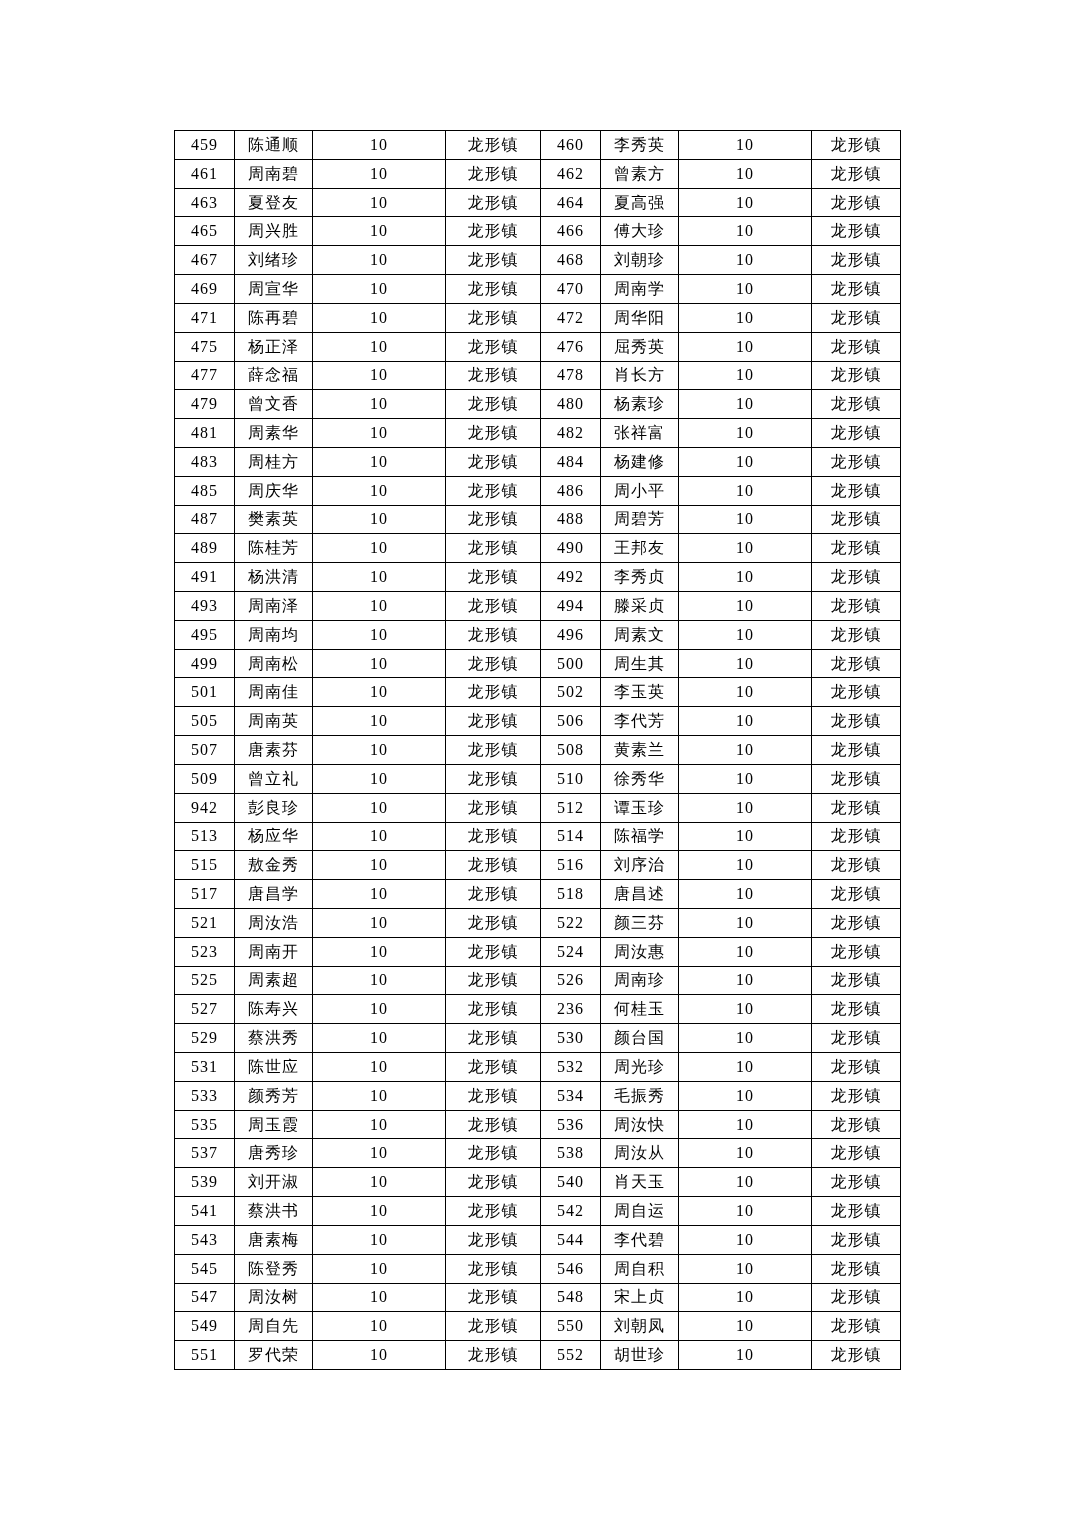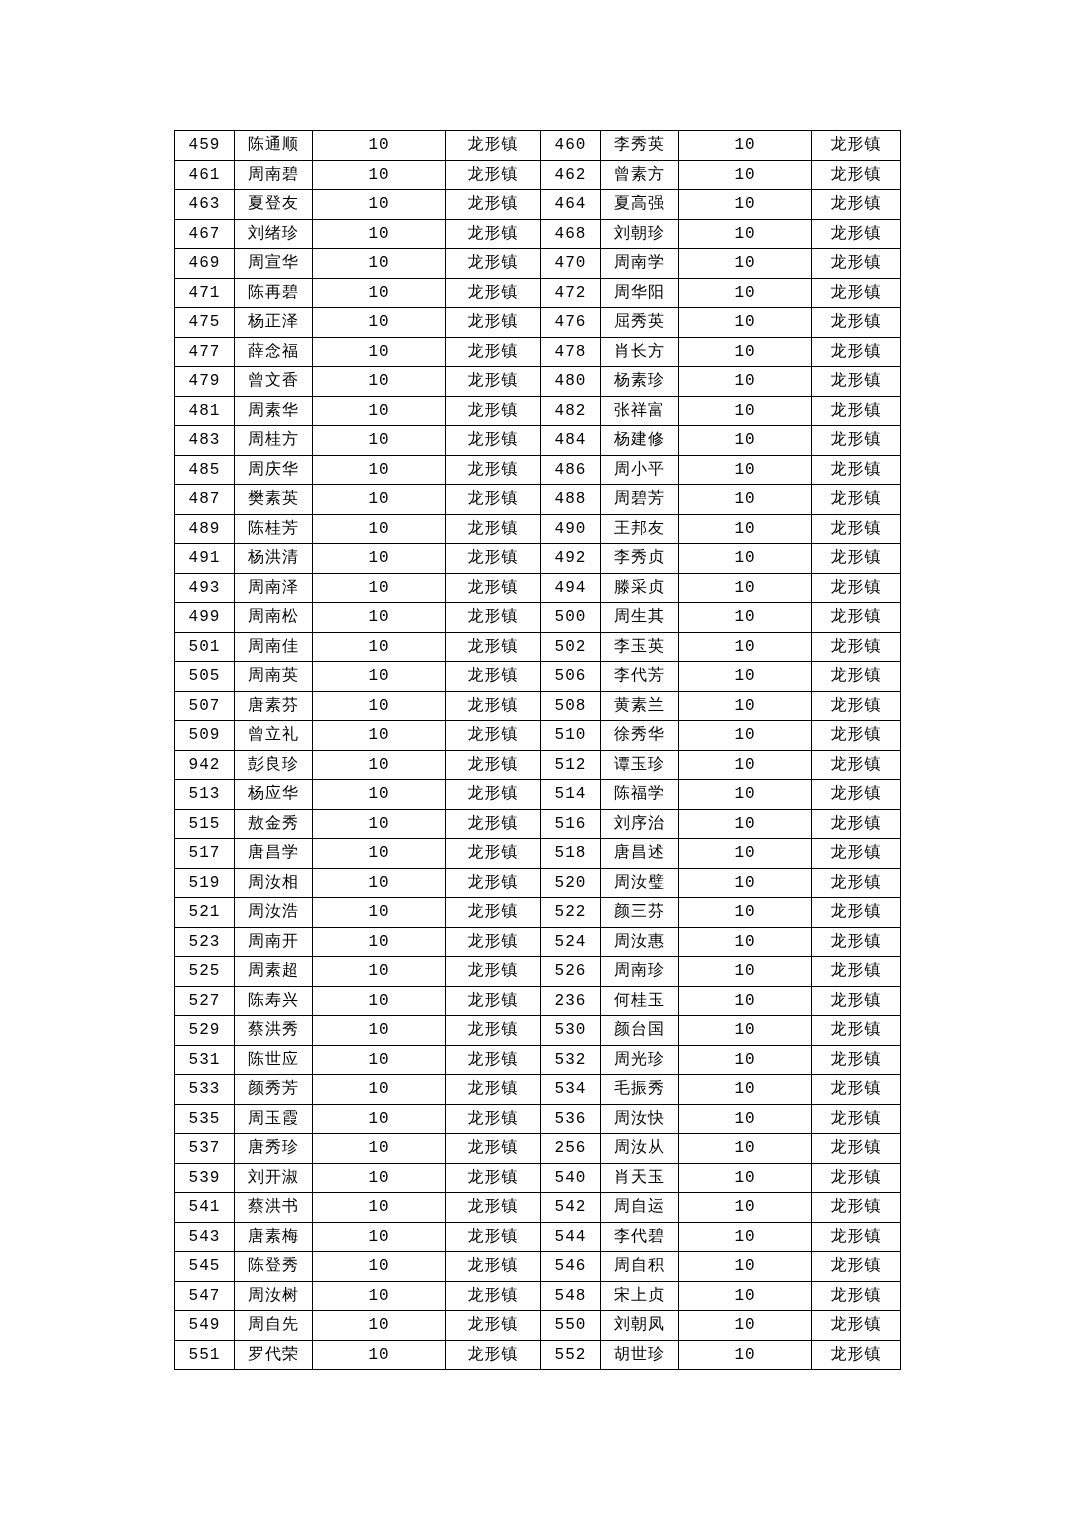--- a/index.html
+++ b/index.html
@@ -23,21 +23,20 @@
     background: #ffffff;
   }
   table.roster {
     position: absolute;
     left: 174px;
     top: 130px;
     width: 726px;
     height: 1240px;
     border-collapse: collapse;
     table-layout: fixed;
-    font-family: Liberation Mono, monospace;
   }
   table.roster td {
     border: 1px solid #000000;
     text-align: center;
     vertical-align: middle;
     font-size: 16px;
     line-height: 1;
     padding: 0;
     overflow: hidden;
     white-space: nowrap;
@@ -92,20 +91,30 @@
           <td>463</td>
           <td>夏登友</td>
           <td>10</td>
           <td>龙形镇</td>
           <td>464</td>
           <td>夏高强</td>
           <td>10</td>
           <td>龙形镇</td>
         </tr>
         <tr>
+          <td>465</td>
+          <td>周兴胜</td>
+          <td>10</td>
+          <td>龙形镇</td>
+          <td>466</td>
+          <td>傅大珍</td>
+          <td>10</td>
+          <td>龙形镇</td>
+        </tr>
+        <tr>
           <td>467</td>
           <td>刘绪珍</td>
           <td>10</td>
           <td>龙形镇</td>
           <td>468</td>
           <td>刘朝珍</td>
           <td>10</td>
           <td>龙形镇</td>
         </tr>
         <tr>
@@ -222,20 +231,30 @@
           <td>493</td>
           <td>周南泽</td>
           <td>10</td>
           <td>龙形镇</td>
           <td>494</td>
           <td>滕采贞</td>
           <td>10</td>
           <td>龙形镇</td>
         </tr>
         <tr>
+          <td>495</td>
+          <td>周南均</td>
+          <td>10</td>
+          <td>龙形镇</td>
+          <td>496</td>
+          <td>周素文</td>
+          <td>10</td>
+          <td>龙形镇</td>
+        </tr>
+        <tr>
           <td>499</td>
           <td>周南松</td>
           <td>10</td>
           <td>龙形镇</td>
           <td>500</td>
           <td>周生其</td>
           <td>10</td>
           <td>龙形镇</td>
         </tr>
         <tr>
@@ -312,30 +331,20 @@
           <td>517</td>
           <td>唐昌学</td>
           <td>10</td>
           <td>龙形镇</td>
           <td>518</td>
           <td>唐昌述</td>
           <td>10</td>
           <td>龙形镇</td>
         </tr>
         <tr>
-          <td>519</td>
-          <td>周汝相</td>
-          <td>10</td>
-          <td>龙形镇</td>
-          <td>520</td>
-          <td>周汝璧</td>
-          <td>10</td>
-          <td>龙形镇</td>
-        </tr>
-        <tr>
           <td>521</td>
           <td>周汝浩</td>
           <td>10</td>
           <td>龙形镇</td>
           <td>522</td>
           <td>颜三芬</td>
           <td>10</td>
           <td>龙形镇</td>
         </tr>
         <tr>
@@ -406,21 +415,21 @@
           <td>536</td>
           <td>周汝快</td>
           <td>10</td>
           <td>龙形镇</td>
         </tr>
         <tr>
           <td>537</td>
           <td>唐秀珍</td>
           <td>10</td>
           <td>龙形镇</td>
-          <td>256</td>
+          <td>538</td>
           <td>周汝从</td>
           <td>10</td>
           <td>龙形镇</td>
         </tr>
         <tr>
           <td>539</td>
           <td>刘开淑</td>
           <td>10</td>
           <td>龙形镇</td>
           <td>540</td>

